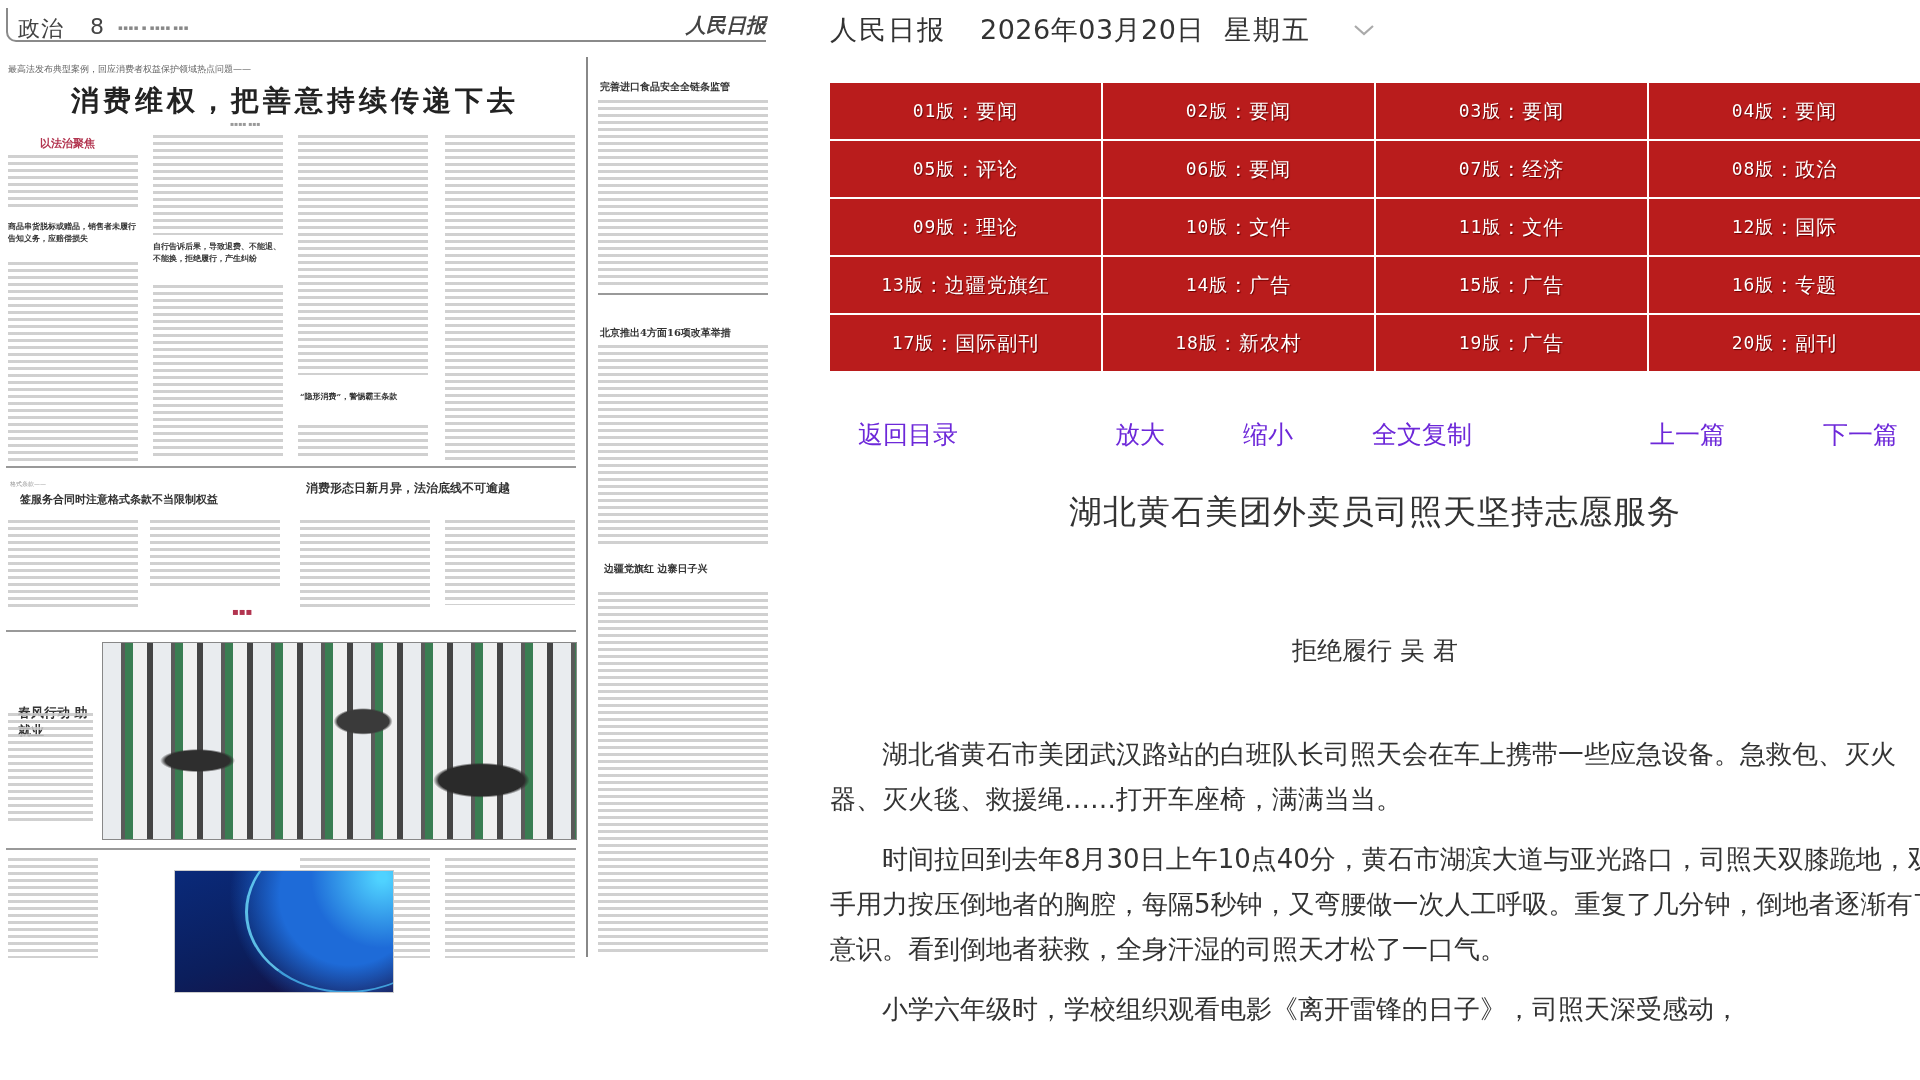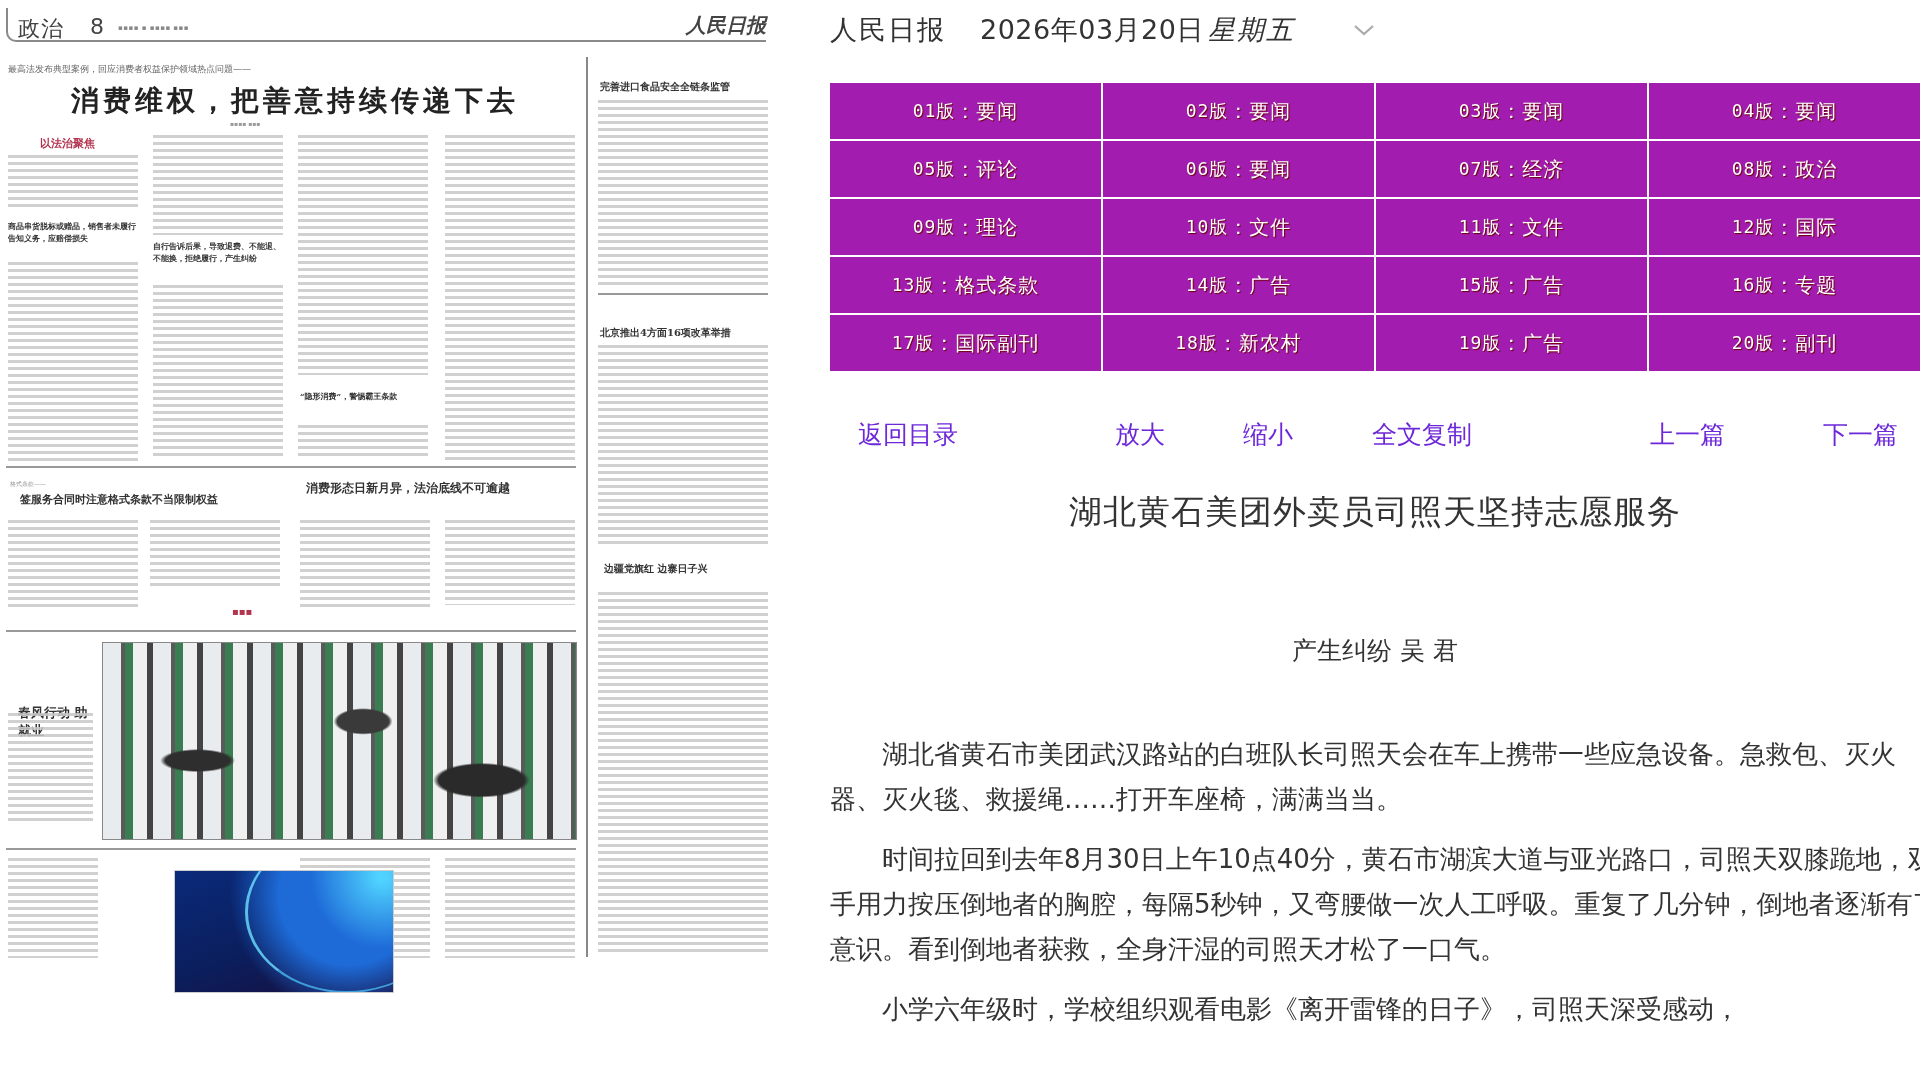--- a/index.html
+++ b/index.html
@@ -54,25 +54,25 @@
   }
   .np-video::after { content: ""; position: absolute; left: 70px; top: -40px; width: 200px; height: 160px; border-radius: 50%; border-left: 3px solid #6fe0ff; border-bottom: 2px solid #49b8f0; opacity: 0.8; }
 
   .np-edition-label { position: absolute; left: 2px; top: 988px; font-family: "DejaVu Serif", "Liberation Serif", serif; font-size: 36px; color: #222; }
 
   
   #reader { position: absolute; left: 830px; top: 0; width: 1090px; height: 1080px; }
   .r-header { position: absolute; left: 0; top: 10px; height: 40px; display: flex; align-items: center; font-size: 27px; color: #333; }
   .r-paper-name { margin-left: 0; letter-spacing: 2px; }
   .r-date { margin-left: 34px; letter-spacing: 0.5px; }
-  .r-weekday { margin-left: 4px; letter-spacing: 2px; font-style: italic; }
+  .r-weekday { margin-left: 20px; letter-spacing: 2px; }
   .r-chevron { position: absolute; left: 522px; top: 22px; width: 24px; height: 16px; cursor: pointer; }
 
   .edition-grid { position: absolute; left: 0; top: 83px; width: 1090px; display: grid; grid-template-columns: repeat(4, 1fr); background: #ffffff; gap: 2px; }
-  .edition-cell { background: #a21caf; height: 56px; color: #fff; font-size: 20px; display: flex; align-items: center; justify-content: center; text-shadow: 1px 1px 1px #6a0000; letter-spacing: 1px; cursor: pointer; }
+  .edition-cell { background: #b91c1c; height: 56px; color: #fff; font-size: 20px; display: flex; align-items: center; justify-content: center; text-shadow: 1px 1px 1px #6a0000; letter-spacing: 1px; cursor: pointer; }
   .edition-cell .num { font-family: "DejaVu Sans Mono", monospace; font-size: 18px; }
 
   .toolbar { position: absolute; left: 0; top: 414px; width: 1090px; height: 40px; font-size: 25px; color: #6d28d9; }
   .toolbar .tb { position: absolute; top: 4px; cursor: pointer; white-space: nowrap; }
 
   .art-title1 { position: absolute; left: 0; top: 490px; width: 1090px; text-align: center; font-size: 33px; font-weight: normal; color: #333; letter-spacing: 1px; }
   .art-title2 { position: absolute; left: 0; top: 552px; width: 1090px; text-align: center; font-size: 39px; font-weight: bold; color: #333; letter-spacing: 2px; }
   .art-author { position: absolute; left: 0; top: 634px; width: 1090px; text-align: center; font-size: 25px; color: #333; }
   .art-source { position: absolute; left: 0; top: 677px; width: 1090px; text-align: center; font-size: 23px; color: #333; }
 
@@ -211,21 +211,21 @@
         <span>文件</span>
       </div>
     <div class="edition-cell">
         <span class="num">12版</span>
         <span>：</span>
         <span>国际</span>
       </div>
     <div class="edition-cell">
         <span class="num">13版</span>
         <span>：</span>
-        <span>格式条款</span>
+        <span>边疆党旗红</span>
       </div>
     <div class="edition-cell">
         <span class="num">14版</span>
         <span>：</span>
         <span>广告</span>
       </div>
     <div class="edition-cell">
         <span class="num">15版</span>
         <span>：</span>
         <span>广告</span>
@@ -260,20 +260,20 @@
   <div class="toolbar">
     <span class="tb" style="left:28px;">返回目录</span>
     <span class="tb" style="left:285px;">放大</span>
     <span class="tb" style="left:413px;text-align:right;">缩小</span>
     <span class="tb" style="left:542px;">全文复制</span>
     <span class="tb" style="left:820px;">上一篇</span>
     <span class="tb" style="left:993px;">下一篇</span>
   </div>
 
   <h1 class="art-title1">湖北黄石美团外卖员司照天坚持志愿服务</h1>
-  <div class="art-author">产生纠纷 吴 君</div>
+  <div class="art-author">拒绝履行 吴 君</div>
 
   <div class="art-body">
     <p>湖北省黄石市美团武汉路站的白班队长司照天会在车上携带一些应急设备。急救包、灭火器、灭火毯、救援绳……打开车座椅，满满当当。</p>
     <p>时间拉回到去年8月30日上午10点40分，黄石市湖滨大道与亚光路口，司照天双膝跪地，双手用力按压倒地者的胸腔，每隔5秒钟，又弯腰做一次人工呼吸。重复了几分钟，倒地者逐渐有了意识。看到倒地者获救，全身汗湿的司照天才松了一口气。</p>
     <p>小学六年级时，学校组织观看电影《离开雷锋的日子》，司照天深受感动，</p>
   </div>
 </div>
 
 </body></html>

